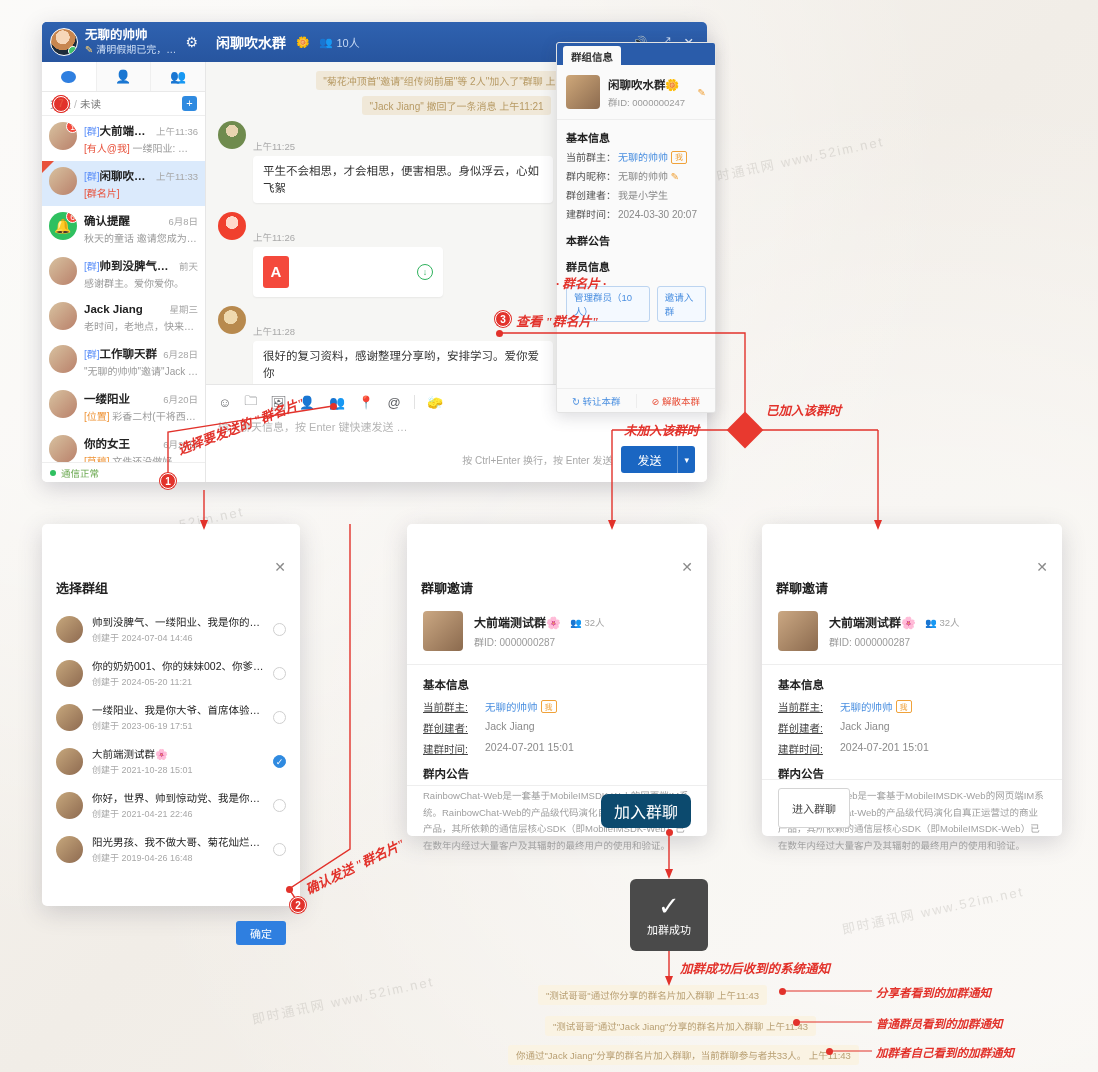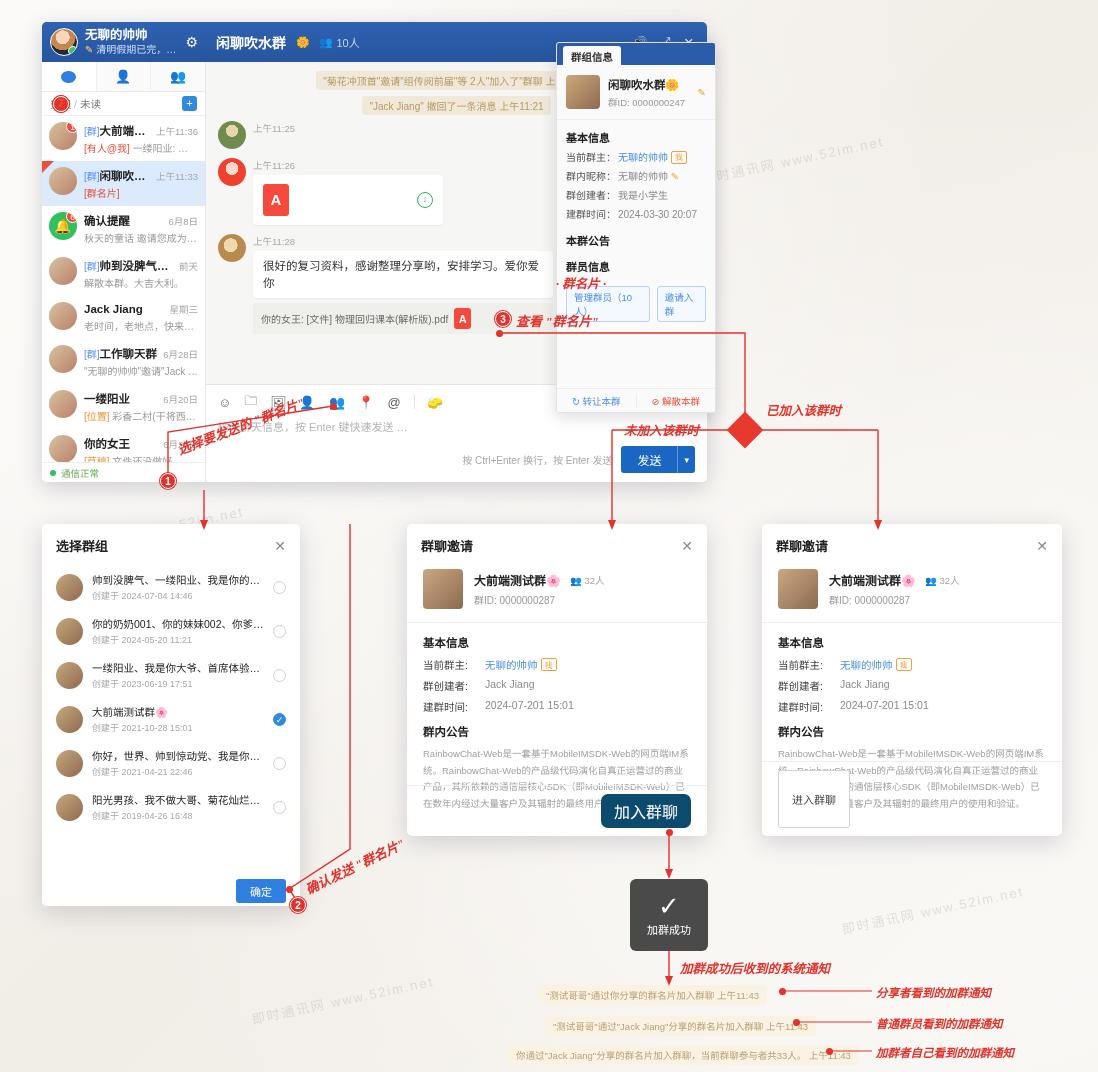--- a/index.html
+++ b/index.html
@@ -91,21 +91,21 @@
   .chat-pane { flex:1; display:flex; flex-direction:column; background:#f6f6f4; min-width:0; position:relative; }
   .msgs { flex:1; padding:6px 12px 4px; overflow:hidden; }
   .sysmsg { text-align:center; margin:3px 0 6px; }
   .sysmsg span { display:inline-block; background:#f0e8d8; color:#b79a64; font-size:10px;
     padding:2px 7px; border-radius:3px; }
   .row { display:flex; gap:7px; margin-bottom:9px; }
   .mav { width:28px; height:28px; border-radius:50%; flex:none; }
   .mav.a1 { background:radial-gradient(circle at 50% 35%,#e8d4b0 0 26%,#6f8b4e 27% 100%); }
   .mav.a2 { background:radial-gradient(circle at 50% 38%,#ffd9cb 0 28%,#f0402e 29% 100%); }
   .mav.a3 { background:radial-gradient(circle at 45% 40%,#efd9ae 0 30%,#b88a4e 31% 100%); }
-  .mcol { min-width:0; }
+  .mcol { min-width:0;margin-top:18px; }
   .mtime { font-size:9.5px; color:#a9a9a9; margin-bottom:3px; }
   .bub { background:#fff; border-radius:4px; padding:7px 10px; font-size:11.5px; color:#333;
     box-shadow:0 1px 2px rgba(0,0,0,.06); display:inline-block; max-width:300px; line-height:1.45; }
   .file-bub { display:flex; align-items:center; gap:9px; padding:9px 10px; width:190px; }
   .pdf-ic { width:26px; height:32px; border-radius:3px; background:#f4493c; color:#fff; font-weight:bold;
     font-size:15px; display:flex; align-items:center; justify-content:center; flex:none; }
   .file-n { font-size:10.5px; font-weight:bold; color:#222; line-height:1.3; }
   .file-s { font-size:9.5px; color:#4a8fe0; margin-top:2px; }
   .dl { margin-left:auto; width:16px; height:16px; border-radius:50%; border:1.2px solid #2fb25d;
     color:#2fb25d; font-size:9px; display:flex; align-items:center; justify-content:center; flex:none; }
@@ -151,21 +151,21 @@
     background:#f4f9ff; }
   .ip-foot { position:absolute; left:0; right:0; bottom:0; height:24px; display:flex; align-items:center;
     border-top:1px solid #ededed; background:#fafafa; }
   .ip-foot div { flex:1; text-align:center; font-size:9.5px; }
   .ip-foot .t { color:#4a8fe0; }
   .ip-foot .d { color:#e8513b; border-left:1px solid #ededed; }
 
   
   .dlg { position:absolute; background:#fff; border-radius:5px; box-shadow:0 6px 24px rgba(60,60,80,.20); }
   .dlg-head { display:flex; align-items:center; padding:12px 14px 10px; }
-  .dlg-title { font-size:13px; font-weight:bold; color:#222; }
+  .dlg-title { font-size:13px; font-weight:bold; color:#222;margin-top:42px; }
   .dlg-x { margin-left:auto; color:#8a8a8a; font-size:14px; }
 
   #dlg-pick { left:42px; top:524px; width:258px; height:382px; }
   .pick-list { height:306px; overflow:hidden; }
   .pick-it { display:flex; align-items:center; gap:9px; padding:7px 14px; }
   .pk-av { width:27px; height:27px; border-radius:50%; flex:none;
     background:linear-gradient(135deg,#c7a87d,#8e6a50); }
   .pk-main { flex:1; min-width:0; }
   .pk-n { font-size:10.5px; color:#222; white-space:nowrap; overflow:hidden; text-overflow:ellipsis; }
   .pk-d { font-size:9px; color:#a8a8a8; margin-top:2px; }
@@ -180,28 +180,28 @@
   #dlg-entered { left:762px; top:524px; width:300px; height:312px; }
   .iv-head { display:flex; gap:11px; padding:4px 16px 13px; align-items:center; border-bottom:1px solid #eee; }
   .iv-av { width:40px; height:40px; border-radius:4px; flex:none;
     background:linear-gradient(135deg,#cba883,#8b6a4e); }
   .iv-n { font-size:12px; font-weight:bold; color:#222; display:flex; align-items:center; gap:9px; }
   .iv-cnt { font-size:9.5px; color:#a3a3a3; font-weight:normal; }
   .iv-id { font-size:10px; color:#9a9a9a; margin-top:4px; }
   .iv-body { padding:11px 16px 0; }
   .iv-h { font-size:11.5px; font-weight:bold; color:#222; margin-bottom:7px; }
   .iv-kv { display:flex; font-size:10.5px; margin-bottom:6px; }
-  .iv-k { color:#444; width:62px; flex:none; }
+  .iv-k { color:#444; width:62px; flex:none;text-decoration:underline; }
   .iv-v { color:#8a8a8a; }
   .iv-v.blue { color:#4a8fe0; }
   .iv-note { font-size:9.5px; color:#a0a0a0; line-height:1.75; }
   .iv-foot { position:absolute; left:0; right:0; bottom:0; padding:8px 16px; border-top:1px solid #eee;
     display:flex; }
   .join-btn { margin-left:auto; background:#0c4a6e; color:#fff; font-size:16px; padding:5px 13px; border-radius:7px; }
-  .enter-btn { border:1px solid #d4d4d4; color:#444; font-size:11px; padding:20px 13px; border-radius:3px;
+  .enter-btn { border:1px solid #d4d4d4; color:#444; font-size:11px; padding:11px 13px; border-radius:3px;
     background:#fff; }
 
   
   #toast { position:absolute; left:630px; top:879px; width:78px; height:72px; background:#4a4a4a;
     border-radius:6px; display:flex; flex-direction:column; align-items:center; justify-content:center; gap:2px; }
   .tk { color:#fff; font-size:26px; line-height:1; }
   .tt { color:#fff; font-size:11px; }
 
   
   .note { position:absolute; background:#faf3e3; color:#b9a074; font-size:9.5px; padding:3px 8px;
@@ -313,21 +313,21 @@
               <div class="conv-r2">秋天的童话 邀请您成为好友.</div>
             </div>
           </div>
           <div class="conv">
             <div class="cav cav-grid"></div>
             <div class="conv-main">
               <div class="conv-r1">
                 <span class="conv-name"><span class="gtag">[群]</span>帅到没脾气…</span>
                 <span class="conv-time">前天</span>
               </div>
-              <div class="conv-r2">解散本群。大吉大利。</div>
+              <div class="conv-r2">感谢群主。爱你爱你。</div>
             </div>
           </div>
           <div class="conv">
             <div class="cav cav-grid"></div>
             <div class="conv-main">
               <div class="conv-r1">
                 <span class="conv-name">Jack Jiang</span>
                 <span class="conv-time">星期三</span>
               </div>
               <div class="conv-r2">老时间，老地点，快来玩呀</div>
@@ -374,20 +374,21 @@
       <div class="msgs">
         <div class="sysmsg">
           <span>"菊花冲顶首"邀请"组传阅前届"等 2人"加入了"群聊 上午11:20</span></div>
         <div class="sysmsg">
           <span>"Jack Jiang" 撤回了一条消息 上午11:21</span></div>
 
         <div class="row">
           <div class="mav a1"></div>
           <div class="mcol">
             <div class="mtime">上午11:25</div>
+            <div class="bub">平生不会相思，才会相思，便害相思。身似浮云，心如飞絮</div>
           </div>
         </div>
 
         <div class="row">
           <div class="mav a2"></div>
           <div class="mcol">
             <div class="mtime">上午11:26</div>
             <div class="bub file-bub">
               <div class="pdf-ic">A</div>
               <div class="dl">↓</div>

